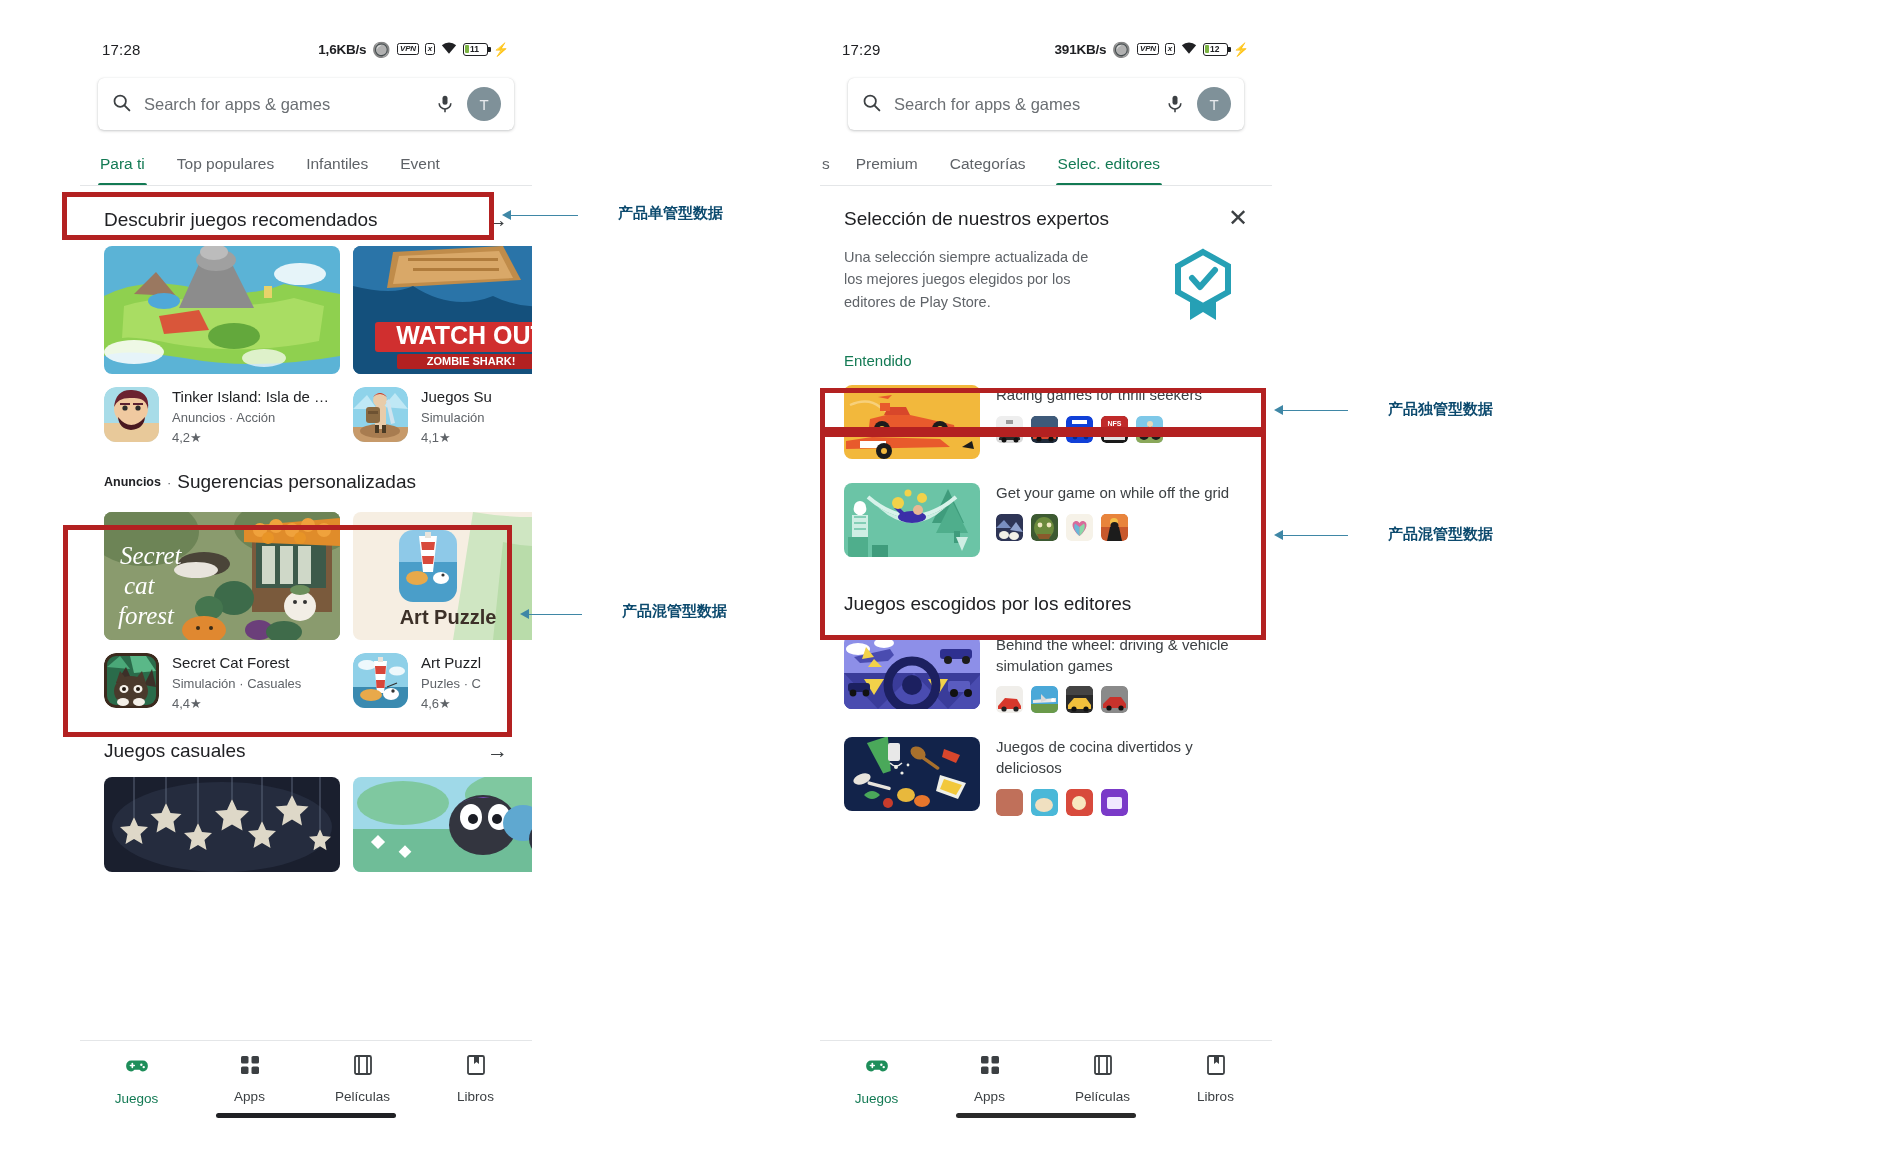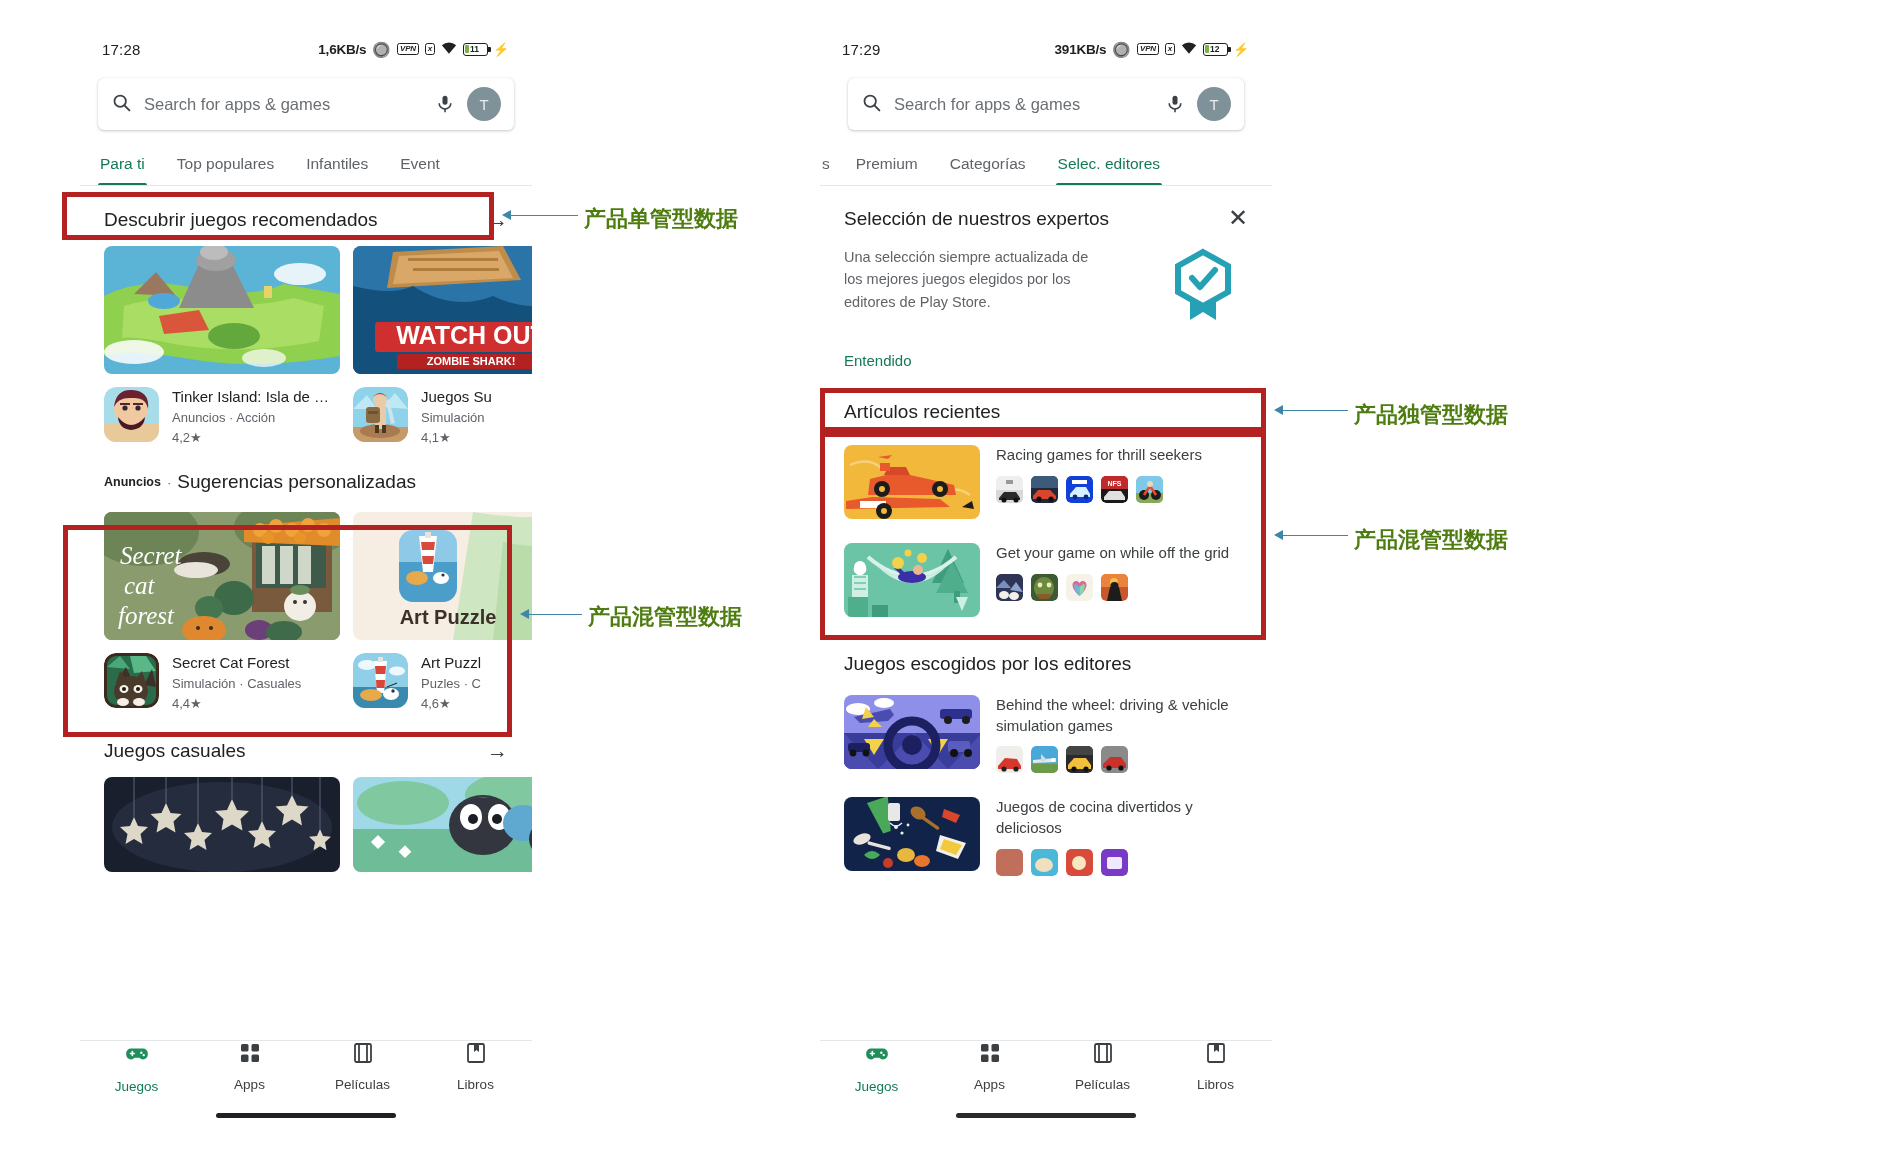--- a/index.html
+++ b/index.html
@@ -98,21 +98,21 @@
   
   .ads-line { padding: 26px 24px 19px; display: flex; align-items: center; gap: 6px; }
   .ads-badge { font-size: 12.5px; font-weight: 700; color: #202124; }
   .ads-dot { font-size: 13px; color: #5f6368; }
   .ads-title { font-size: 19px; color: #202124; }
 
   
   .bottomnav {
     position: absolute; left: 0; right: 0; bottom: 0; height: 88px;
     background: #fff; border-top: 1px solid #e4e6e8;
-    display: flex; align-items: flex-start; 
+    display: flex; align-items: flex-start; padding-top: 12px;
   }
   .navitem { flex: 1; display: flex; flex-direction: column; align-items: center; gap: 8px; }
   .navlabel { font-size: 13.5px; color: #3c4043; }
   .navitem.active .navlabel { color: #137a54; }
   .homebar {
     position: absolute; bottom: 10px; left: 50%; transform: translateX(-50%);
     width: 180px; height: 5px; border-radius: 3px; background: #202124;
   }
 
   
@@ -129,22 +129,23 @@
   .art-row { display: flex; gap: 16px; padding: 10px 24px 14px; align-items: flex-start; }
   .art-img { width: 136px; height: 74px; border-radius: 8px; flex: 0 0 136px; overflow: hidden; position: relative; }
   .art-right { flex: 1; min-width: 0; }
   .art-title { font-size: 15px; line-height: 1.38; color: #3c4043; }
   .art-icons { display: flex; gap: 8px; margin-top: 10px; }
   .mini { width: 27px; height: 27px; border-radius: 5px; overflow: hidden; position: relative; }
 
   
   .annbox { position: absolute; border: 5px solid #b32121; pointer-events: none; }
   .annlabel {
-    position: absolute; font-size: 22px; font-weight: 700; color: #4d7c0f;
+    position: absolute; font-size: 15px; font-weight: 700; color: #0c4a6e;
     white-space: nowrap;
+    margin-left: 34px;
   }
   .annline { position: absolute; height: 0; border-top: 1.6px solid #3f87a6; }
   .annarrow {
     position: absolute; width: 0; height: 0;
     border-top: 5px solid transparent; border-bottom: 5px solid transparent;
     border-right: 9px solid #3f87a6;
   }
 </style>
 </head>
 <body>
@@ -568,23 +569,20 @@
           <svg width="74" height="80" viewBox="0 0 74 80">
             <path d="M37 6 L62 20 L62 46 L37 60 L12 46 L12 20 Z" fill="none" stroke="#26a0b5" stroke-width="6"></path>
             <path d="M24 54 L24 74 L37 66 L50 74 L50 54 L37 61 Z" fill="#26a0b5"></path>
             <path d="M26 32 L34 41 L49 24" fill="none" stroke="#26a0b5" stroke-width="6" stroke-linecap="round" stroke-linejoin="round"></path>
           </svg>
         </span>
       </div>
       <div class="exp-cta">Entendido</div>
     </div>
 
-    <div class="sec-head" style="padding:26px 24px 12px;">
-      <span class="sec-title">Artículos recientes</span>
-    </div>
 
     <div class="art-row">
       <div class="art-img">
         <svg width="136" height="74" viewBox="0 0 136 74" preserveAspectRatio="none">
           <rect width="136" height="74" fill="#f2b83c"></rect>
           <path d="M6 20 Q24 12 36 22 Q48 32 62 24" fill="none" stroke="#f7d07a" stroke-width="2.4"></path>
           <path d="M98 48 Q112 40 126 50" fill="none" stroke="#f7d07a" stroke-width="2.4"></path>
           <path d="M26 34 L50 28 L66 30 L84 34 L110 40 L112 50 L24 50Z" fill="#e85a2c"></path>
           <path d="M44 22 L62 22 L66 30 L40 30Z" fill="#d8472a"></path>
           <rect x="36" y="18" width="10" height="8" fill="#e85a2c"></rect>

